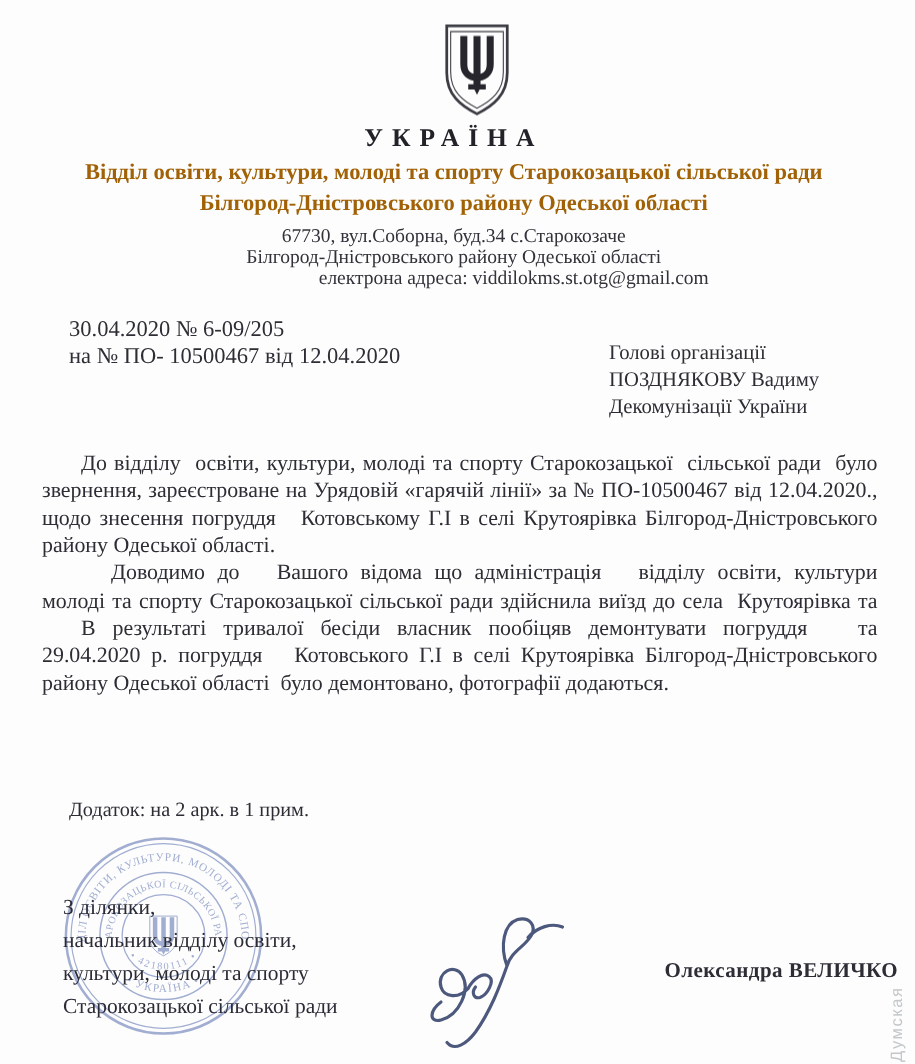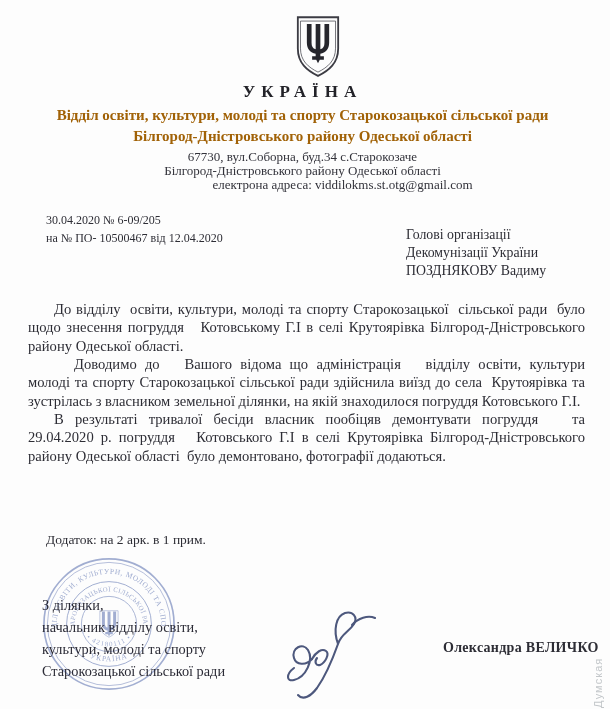--- a/index.html
+++ b/index.html
@@ -11,21 +11,21 @@
   .soft{filter:blur(.28px);}
   .abs{position:absolute;}
   .centered{left:0;width:605px;text-align:center;}
   .emblem{left:296px;top:13px;width:44px;height:69px;}
   .country{top:82px;font-size:17px;font-weight:bold;letter-spacing:6px;color:#222228;}
   .org{font-size:15px;font-weight:bold;color:#a16207;}
   .org1{top:107px;}
   .org2{top:128px;}
   .addr{font-size:13px;color:#32323a;}
   .addr1{top:149px;} .addr2{top:163px;} .addr3{top:177px;margin-left:40px;}
-  .ref{left:46px;top:212px;font-size:12px;line-height:17.5px;}
+  .ref{left:46px;top:212px;font-size:15px;line-height:17.5px;}
   .addressee{left:406px;top:226px;font-size:13.8px;line-height:17.8px;}
   .bodytext{left:28px;top:300px;width:557px;font-size:14.6px;}
   .bline{line-height:18.35px;white-space:pre-wrap;}
   .j{text-align:justify;text-align-last:justify;}
   .ind1{text-indent:26px;}
   .ind2{text-indent:46px;}
   .attach{left:46px;top:532px;font-size:13.5px;}
   .stamp{left:40px;top:555px;width:138px;height:138px;opacity:.82;z-index:1;}
   .signoff{left:42px;top:594px;font-size:14.3px;line-height:22px;z-index:2;color:#2b2b36;}
   .signature{left:278px;top:608px;width:110px;height:98px;z-index:2;}
@@ -62,31 +62,31 @@
     <div class="abs centered addr addr2">Білгород-Дністровського району Одеської області</div>
     <div class="abs centered addr addr3">електрона адреса: viddilokms.st.otg@gmail.com</div>
 
     <div class="abs ref">
       <div>30.04.2020 №  6-09/205</div>
       <div>на № ПО- 10500467 від 12.04.2020</div>
     </div>
 
     <div class="abs addressee">
       <div>Голові організації</div>
+      <div>ПОЗДНЯКОВУ Вадиму</div>
       <div>Декомунізації України</div>
-      <div>ПОЗДНЯКОВУ Вадиму</div>
     </div>
 
     <div class="abs bodytext">
       <div class="bline j ind1">До відділу  освіти, культури, молоді та спорту Старокозацької  сільської ради  було</div>
+      <div class="bline j">звернення, зареєстроване на Урядовій «гарячій лінії» за № ПО-10500467 від 12.04.2020.,</div>
       <div class="bline j">щодо знесення погруддя   Котовському Г.І в селі Крутоярівка Білгород-Дністровського</div>
       <div class="bline">району Одеської області.</div>
       <div class="bline j ind2">Доводимо до   Вашого відома що адміністрація   відділу освіти, культури</div>
       <div class="bline j">молоді та спорту Старокозацької сільської ради здійснила виїзд до села  Крутоярівка та</div>
-      <div class="bline">зустрілась з власником земельної ділянки, на якій знаходилося погруддя Котовського Г.І.</div>
       <div class="bline j ind1">В результаті тривалої бесіди власник пообіцяв демонтувати погруддя   та</div>
       <div class="bline j">29.04.2020 р. погруддя   Котовського Г.І в селі Крутоярівка Білгород-Дністровського</div>
       <div class="bline">району Одеської області  було демонтовано, фотографії додаються.</div>
     </div>
 
     <div class="abs attach">Додаток: на 2 арк. в 1 прим.</div>
 
     <svg class="abs stamp" viewBox="0 0 140 140">
       <defs>
         <path id="arcTopOuter" d="M 17,72 A 53,53 0 1 1 123,72"></path>

